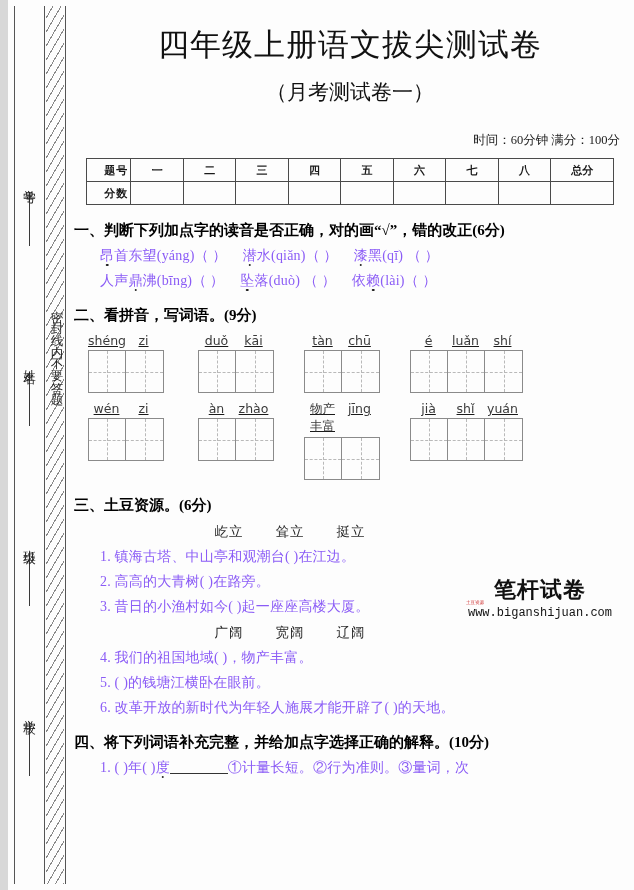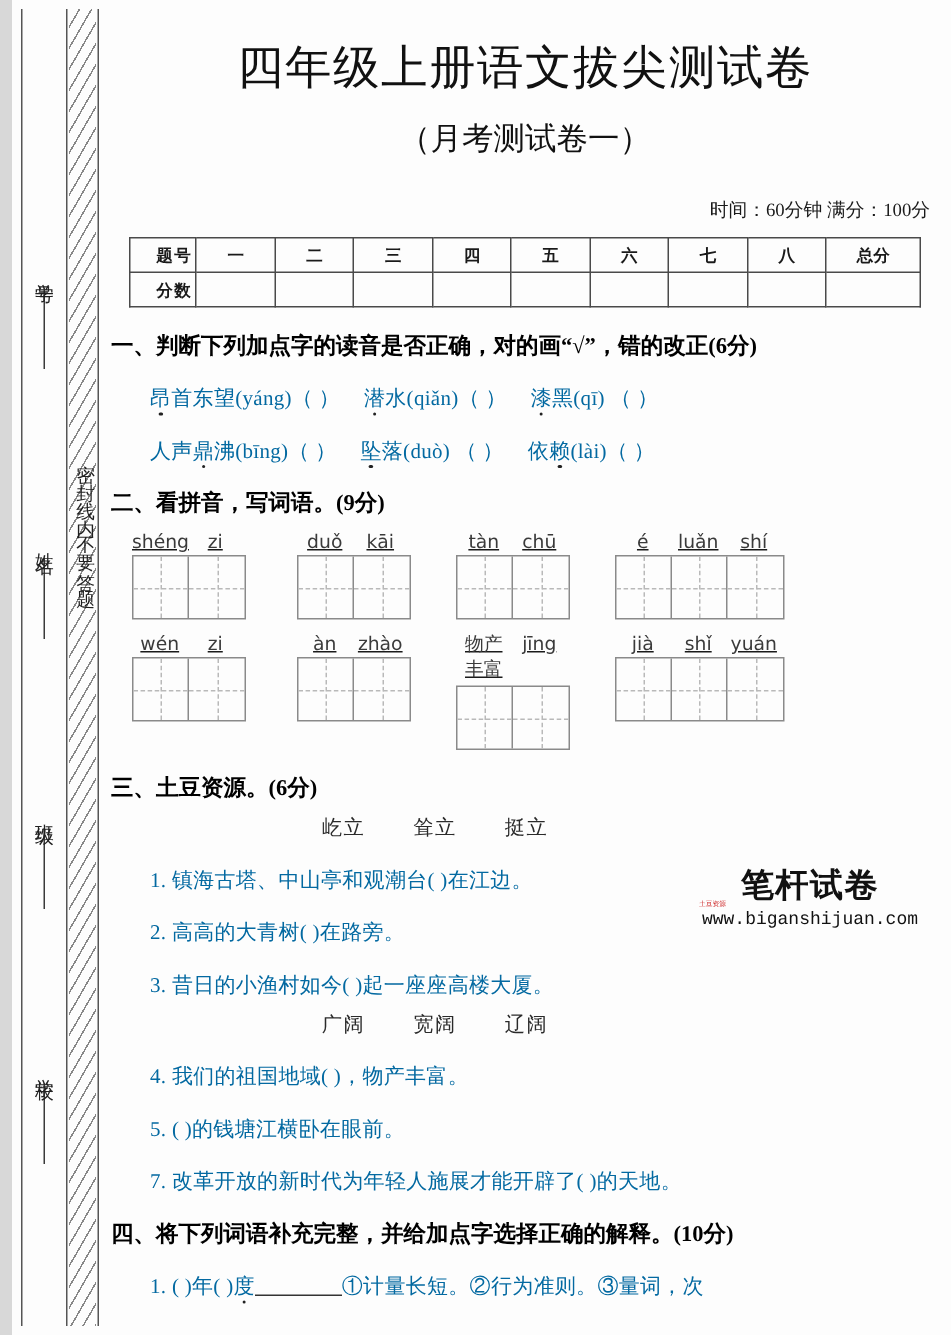--- a/index.html
+++ b/index.html
@@ -66,21 +66,21 @@
     color: #1a1a1a; font-weight: 600;
   }
   table.score td.hdr { width: 44px; letter-spacing: 1px; padding-left: 16px; }
   table.score td.num { width: 52px; }
   table.score td.tot { width: 62px; }
 
   
   .sec-h {
     font-size: 15px; font-weight: 700; margin: 16px 0 0 2px; letter-spacing: 0px; color: #000;
   }
-  .q-line { font-size: 14px; margin-top: 17px; margin-left: 28px; color: #0369a1; letter-spacing: 0.2px; }
+  .q-line { font-size: 14px; margin-top: 7px; margin-left: 28px; color: #8b5cf6; letter-spacing: 0.2px; }
   .dotted { position: relative; }
   .dotted::after {
     content: ""; position: absolute; left: 50%; bottom: -3px; transform: translateX(-50%);
     width: 2.5px; height: 2.5px; border-radius: 50%; background: #222;
   }
   .sp { display: inline-block; width: 16px; }
 
   
   .grid-row { display: flex; margin-top: 8px; margin-left: 16px; }
   .grid-group { margin-right: 0; text-decoration: underline; }
@@ -301,21 +301,21 @@
     <div class="q-line">1. 镇海古塔、中山亭和观潮台(            )在江边。</div>
     <div class="q-line">2. 高高的大青树(            )在路旁。</div>
     <div class="q-line">3. 昔日的小渔村如今(            )起一座座高楼大厦。</div>
 
     <div class="bank">
       <span>广阔</span><span>宽阔</span><span>辽阔</span>
     </div>
 
     <div class="q-line">4. 我们的祖国地域(            )，物产丰富。</div>
     <div class="q-line">5. (            )的钱塘江横卧在眼前。</div>
-    <div class="q-line">7. 改革开放的新时代为年轻人施展才能开辟了(            )的天地。</div>
+    <div class="q-line">6. 改革开放的新时代为年轻人施展才能开辟了(            )的天地。</div>
 
     <div class="sec-h">四、将下列词语补充完整，并给加点字选择正确的解释。(10分)</div>
 
     <div class="q-line">
       <span>1. (    )年(    )</span><span class="dotted">度</span><span class="blankline"></span><span>①计量长短。②行为准则。③量词，次</span>
     </div>
 
     <div class="logo-wrap">
       <div class="logo-tag">土豆资源</div>
       <div class="logo-main">笔杆试卷</div>

